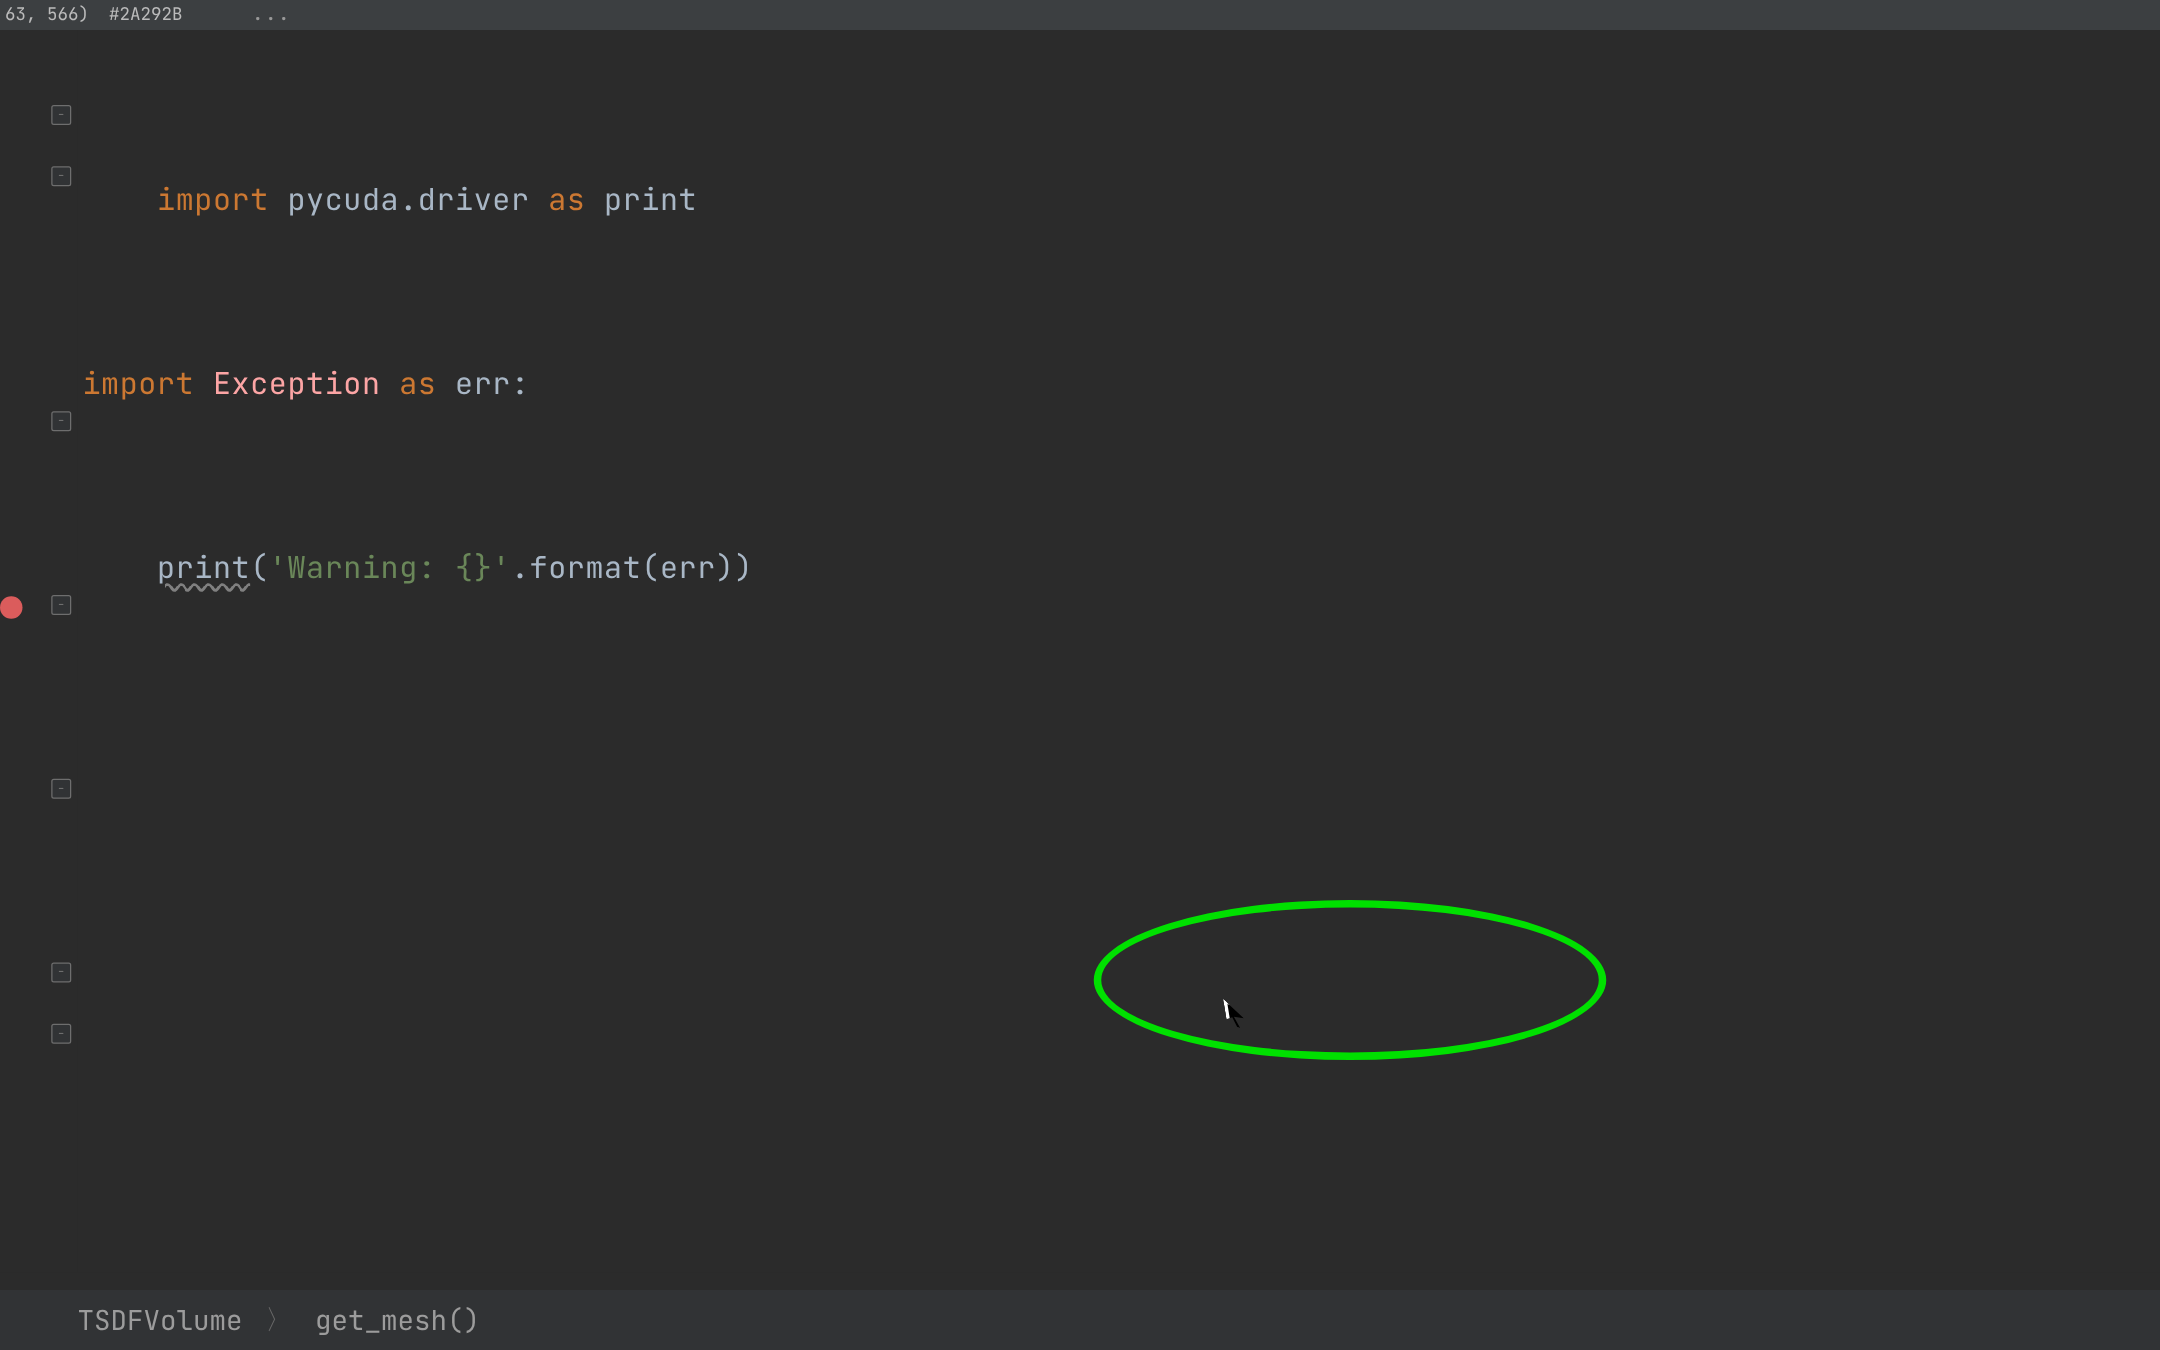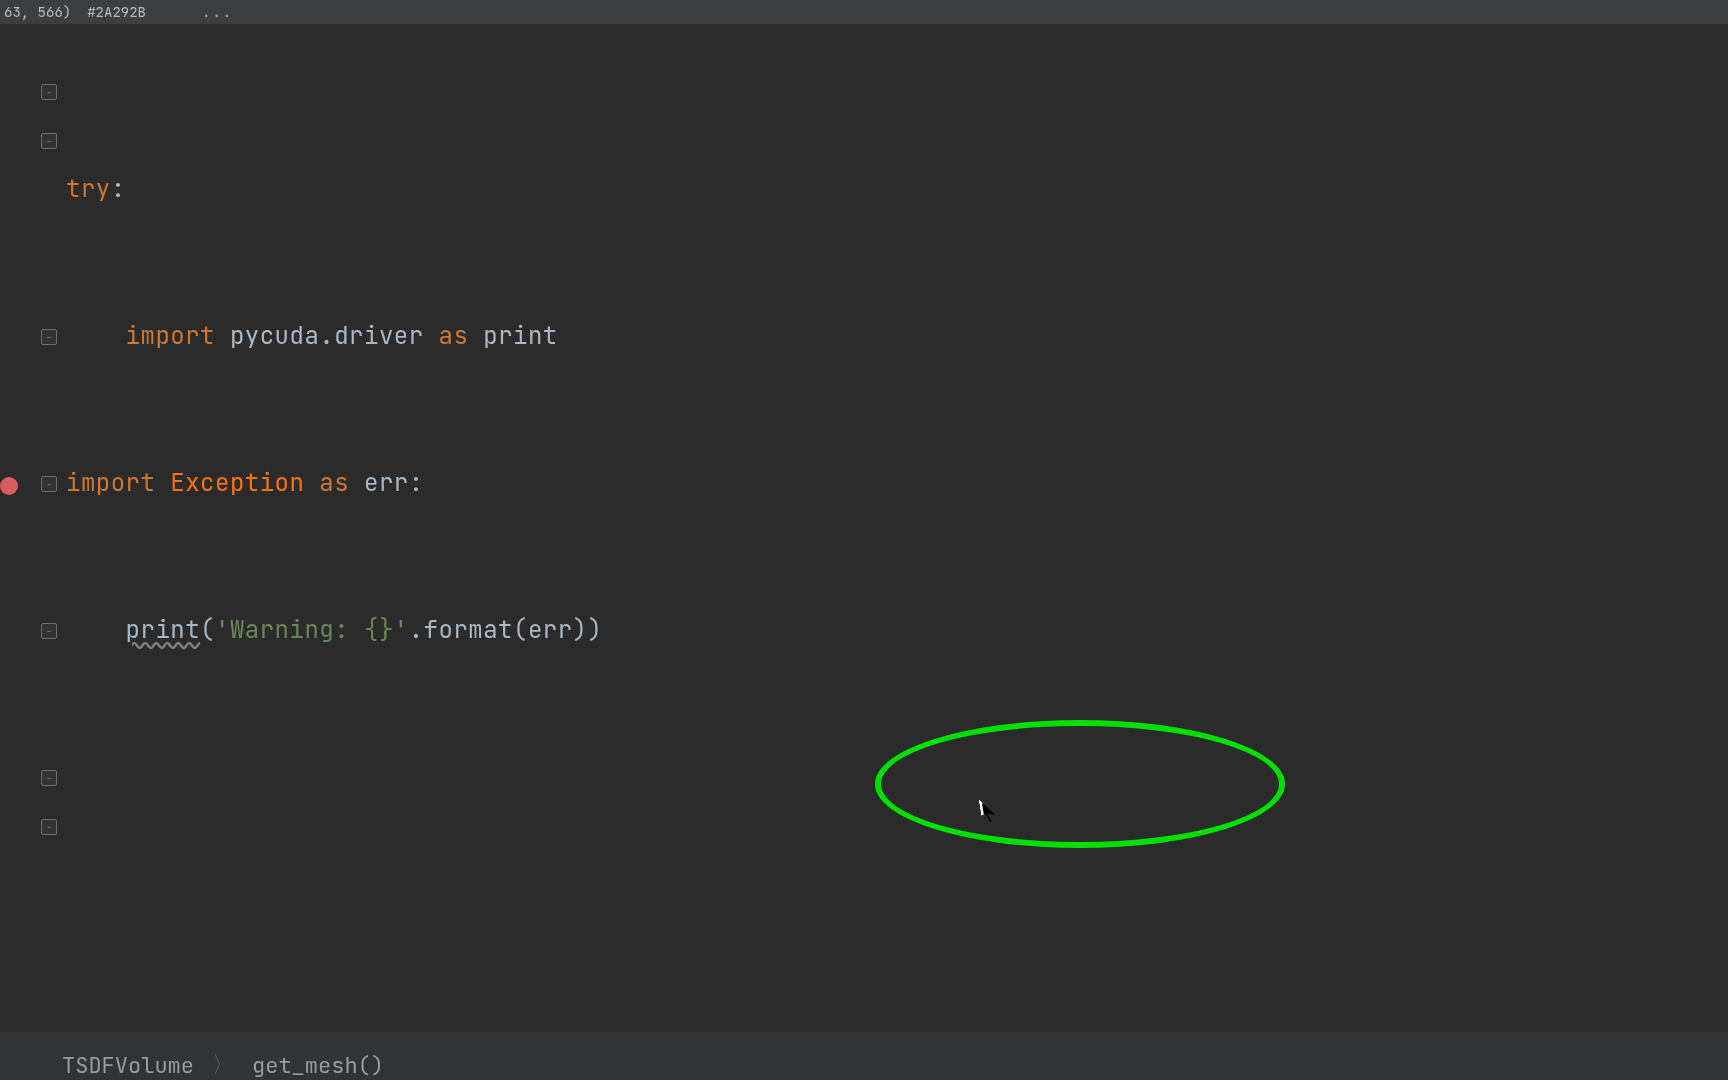--- a/index.html
+++ b/index.html
@@ -54,29 +54,29 @@
     white-space:pre;
     line-height:49px;
     letter-spacing:0.5px;
   }
   .line { height:49px; padding-left:4px;}
   .kw   { color:#CC7832; }
   .fn   { color:#A9B7C6; text-decoration:underline; text-decoration-style:wavy; text-decoration-color:#808080; text-underline-offset:4px;}
   .wavy { text-decoration-style:wavy; text-decoration-color:#808080; text-underline-offset:4px;}
   .str  { color:#6A8759; }
   .num  { color:#6897BB; }
-  .cls  { color:#f97316; }
+  .cls  { color:#fca5a5; }
 
   .breadcrumbs {
     position:absolute;
     left:0; right:0; bottom:0;
     height:48px;
     background:#313335;
     display:flex;
-    align-items:flex-end;
+    align-items:center;
     padding-left:62px;
     font-size:22px;
     color:#9C9C9C;
     gap:18px;
   }
   .crumb-sep { color:#666; }
   .annotation-circle {
     position:absolute;
     border:6px solid #00E000;
     border-radius:50%;
@@ -121,21 +121,20 @@
   <div class="fold" style="top:109px"></div>
   <div class="fold" style="top:305px"></div>
   <div class="fold" style="top:452px"></div>
   <div class="breakpoint" style="top:453px"></div>
   <div class="fold" style="top:599px"></div>
   <div class="fold" style="top:746px"></div>
   <div class="fold" style="top:795px"></div>
 </div>
 
 <div class="editor">
-  <div class="line" style="margin-top:28px"><span class="kw">try</span>:</div>
   <div class="line">    <span class="kw">import</span> <span class="wavy">pycuda.driver</span> <span class="kw">as</span> <span>print</span></div>
   <div class="line"><span class="kw">import</span> <span class="cls">Exception</span> <span class="kw">as</span> <span>err</span>:</div>
   <div class="line">    <span class="fn">print</span><span>(</span><span class="str">'Warning: {}'</span><span>.format(err))</span></div>
   
   
   
   
   
   
   

